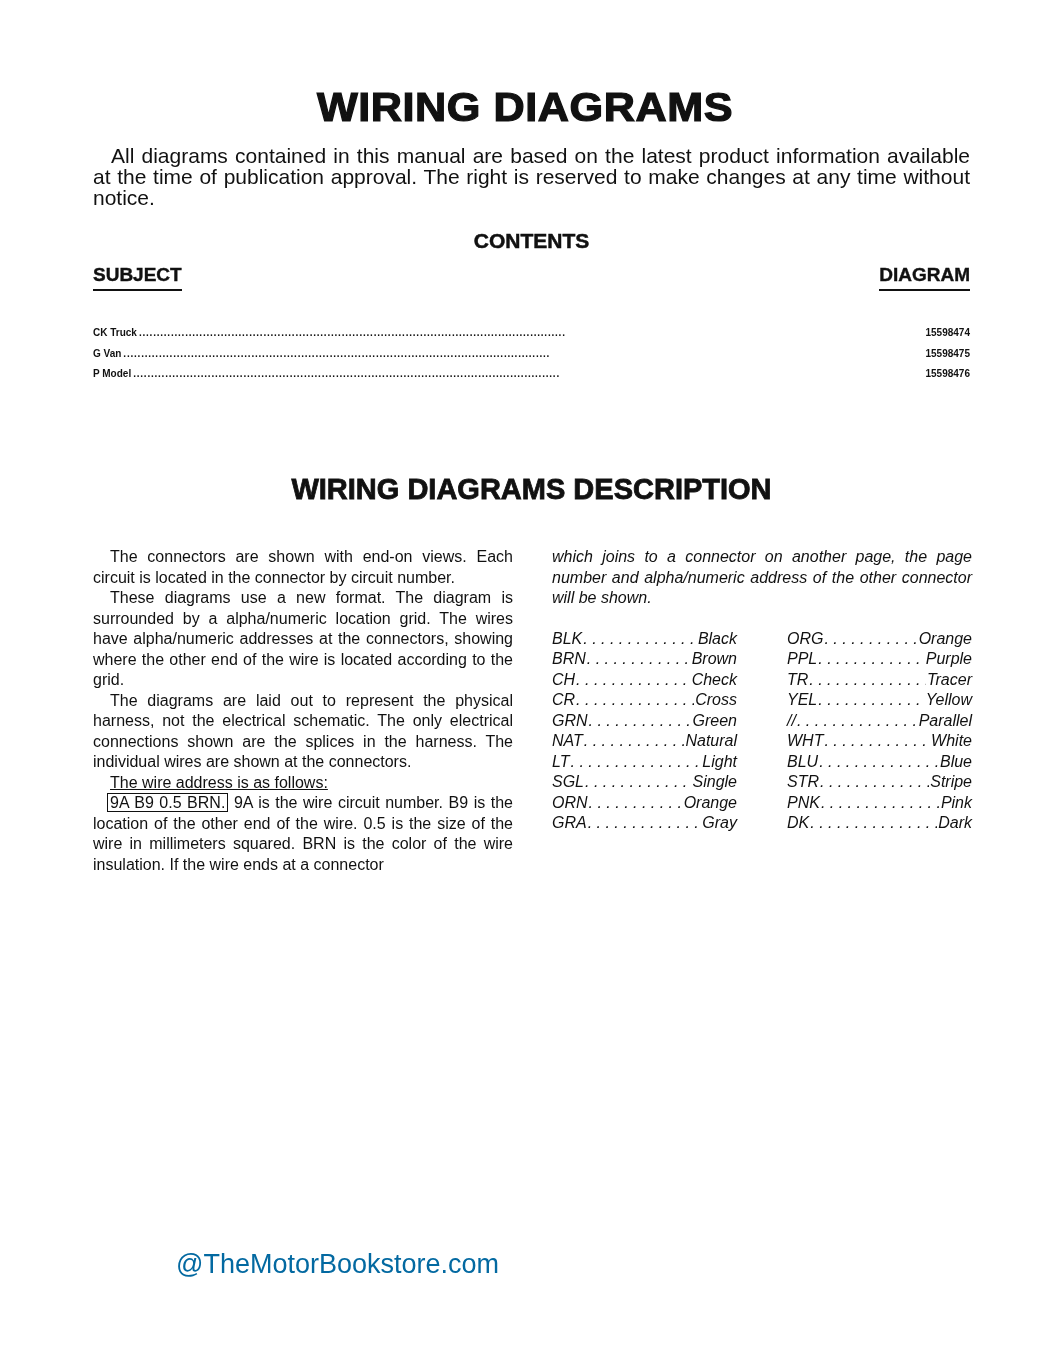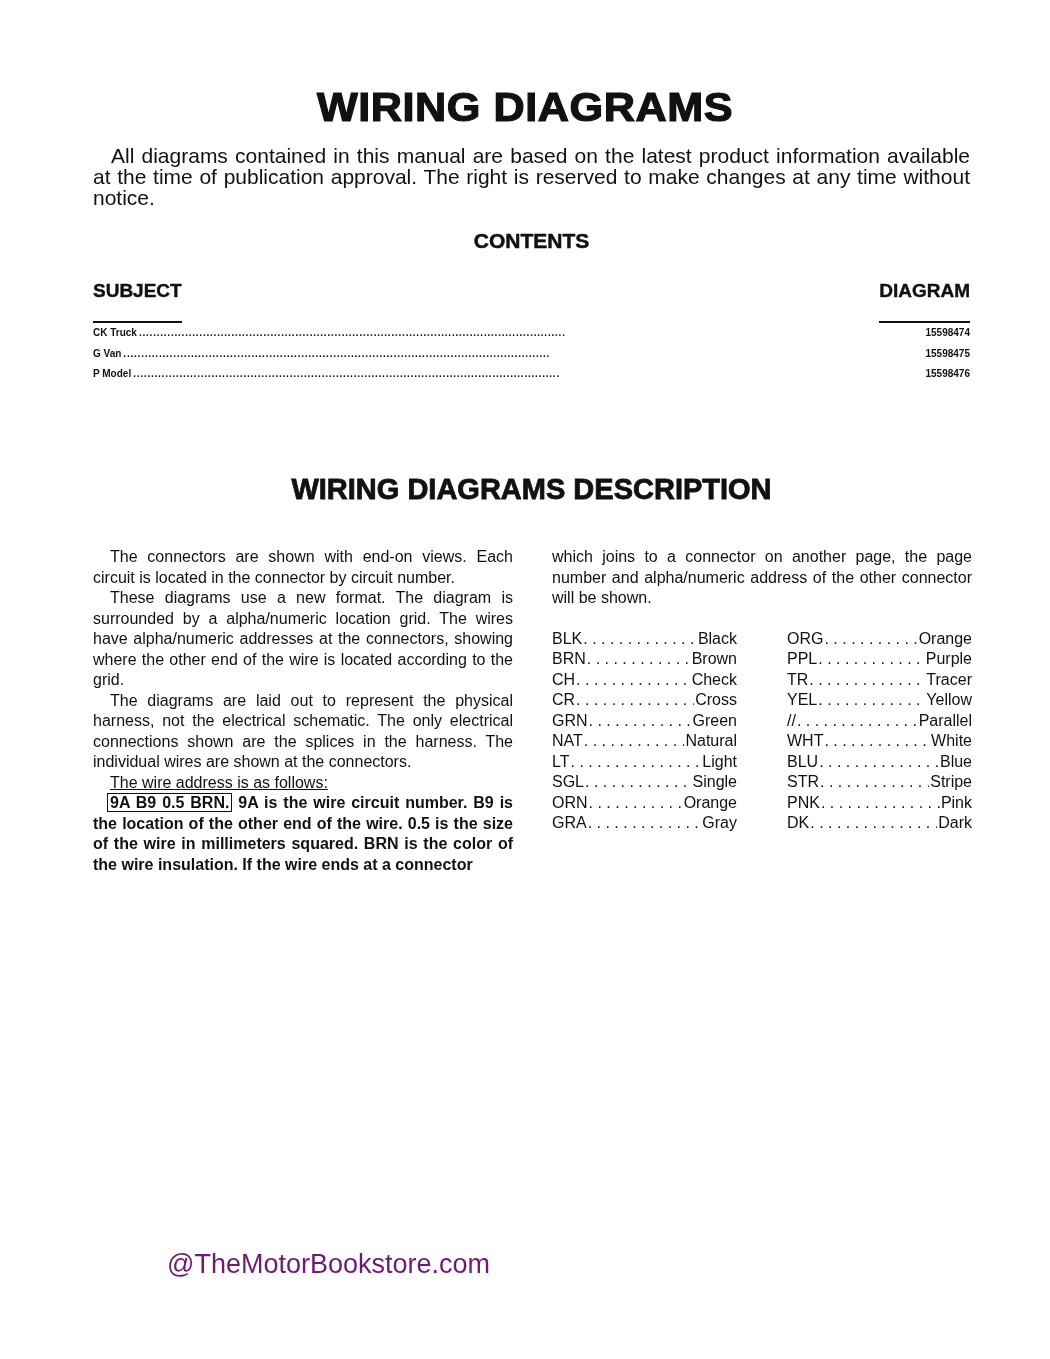--- a/index.html
+++ b/index.html
@@ -1,41 +1,41 @@
 <!DOCTYPE html>
 <html><head>
   <meta charset="utf-8">
   <style>
     html, body { margin: 0; padding: 0; background: #ffffff; }
     body { width: 1050px; height: 1359px; position: relative; overflow: hidden; color: #111; font-family: "Liberation Sans", sans-serif; }
     .page-title { position: absolute; left: 0; width: 1050px; top: 58px; text-align: center; font-family: "Liberation Sans", sans-serif; font-weight: 900; font-size: 40px; letter-spacing: 0.5px; transform: scaleX(1.08); -webkit-text-stroke: 1.2px #111; }
     .intro { position: absolute; left: 93px; width: 877px; top: 145px; font-size: 21px; line-height: 21px; text-align: justify; text-indent: 18px; }
     .contents-heading { position: absolute; left: 0; width: 1063px; top: 229px; text-align: center; font-weight: 700; font-size: 21px; -webkit-text-stroke: 0.5px #111; }
-    .col-head { position: absolute; top: 280px; font-weight: 700; font-size: 19px; -webkit-text-stroke: 0.4px #111; border-bottom: 2px solid #111; padding-bottom: 19px; }
+    .col-head { position: absolute; top: 264px; font-weight: 700; font-size: 19px; -webkit-text-stroke: 0.4px #111; border-bottom: 2px solid #111; padding-bottom: 3px; }
     .col-subject { left: 93px; }
     .col-diagram { right: 80px; }
     .toc { position: absolute; left: 93px; width: 877px; top: 327px; }
     .toc-row { display: flex; align-items: baseline; height: 20.5px; font-weight: 700; font-size: 10px; }
     .toc-row .lead { flex: 1; overflow: hidden; white-space: nowrap; margin: 0 2px; letter-spacing: 3px; font-weight: 700; }
     .toc-row .lead::before { content: ". . . . . . . . . . . . . . . . . . . . . . . . . . . . . . . . . . . . . . . . . . . . . . . . . . . . . . . . . . . . . . . . . . . . . . . . . . . . . . . . . . . . . . . . . . . . . . . . . . . . . . . . . . . . . . . . . . . . . . . ."; letter-spacing: -1px; }
     .section-title { position: absolute; left: 0; width: 1063px; top: 473px; text-align: center; font-weight: 900; font-size: 29px; -webkit-text-stroke: 0.8px #111; }
     .col { position: absolute; top: 547px; width: 420px; font-size: 16px; line-height: 20.5px; }
     .col-left { left: 93px; }
-    .col-right { left: 552px; }
+    .col-right { left: 552px; font-style: italic; }
     .col p { margin: 0; text-align: justify; text-indent: 17px; }
     .col p.noindent { text-indent: 0; }
     .underline { text-decoration: underline; }
     .boxed { border: 1px solid #111; padding: 0 2px; }
     .abbr-grid { display: flex; justify-content: space-between; margin-top: 20px; }
     .abbr-col { width: 185px; }
     .abbr-row { display: flex; align-items: baseline; height: 20.5px; font-size: 16px; }
     .abbr-row .lead { flex: 1; overflow: hidden; white-space: nowrap; margin: 0 1px; }
     .abbr-row .lead::before { content: ". . . . . . . . . . . . . . . . . . . . . . . . . . . . . . ."; letter-spacing: 0px; }
     .abbr-row .val { text-align: left; }
-    .watermark { position: absolute; left: 167px; top: 1249px; font-size: 27px; color: #701a75; font-family: "Liberation Sans", sans-serif; }
+    .watermark { position: absolute; left: 176px; top: 1249px; font-size: 27px; color: #0369a1; font-family: "Liberation Sans", sans-serif; }
   </style>
 </head>
 <body>
 
 <h1 class="page-title">WIRING DIAGRAMS</h1>
 
 <p class="intro" style="margin:0;">All diagrams contained in this manual are based on the latest product information available at the time of publication approval. The right is reserved to make changes at any time without notice.</p>
 
 <div class="contents-heading">CONTENTS</div>
 
@@ -60,21 +60,21 @@
   </div>
 </div>
 
 <h2 class="section-title" style="margin:0;">WIRING DIAGRAMS DESCRIPTION</h2>
 
 <div class="col col-left">
   <p>The connectors are shown with end-on views. Each circuit is located in the connector by circuit number.</p>
   <p>These diagrams use a new format. The diagram is surrounded by a alpha/numeric location grid. The wires have alpha/numeric addresses at the connectors, showing where the other end of the wire is located according to the grid.</p>
   <p>The diagrams are laid out to represent the physical harness, not the electrical schematic. The only electrical connections shown are the splices in the harness. The individual wires are shown at the connectors.</p>
   <p><span class="underline">The wire address is as follows:</span></p>
-  <p class="noindent" style="text-indent:14px;font-weight:bold;"><span class="boxed">9A B9 0.5 BRN.</span><span> 9A is the wire circuit number. B9 is the location of the other end of the wire. 0.5 is the size of the wire in millimeters squared. BRN is the color of the wire insulation. If the wire ends at a connector</span></p>
+  <p class="noindent" style="text-indent:14px;"><span class="boxed">9A B9 0.5 BRN.</span><span> 9A is the wire circuit number. B9 is the location of the other end of the wire. 0.5 is the size of the wire in millimeters squared. BRN is the color of the wire insulation. If the wire ends at a connector</span></p>
 </div>
 
 <div class="col col-right">
   <p class="noindent">which joins to a connector on another page, the page number and alpha/numeric address of the other connector will be shown.</p>
   <div class="abbr-grid">
     <div class="abbr-col" id="abbr-left">
         <div class="abbr-row">
           <span>BLK</span>
           <span class="lead"></span>
           <span class="val">Black</span>

